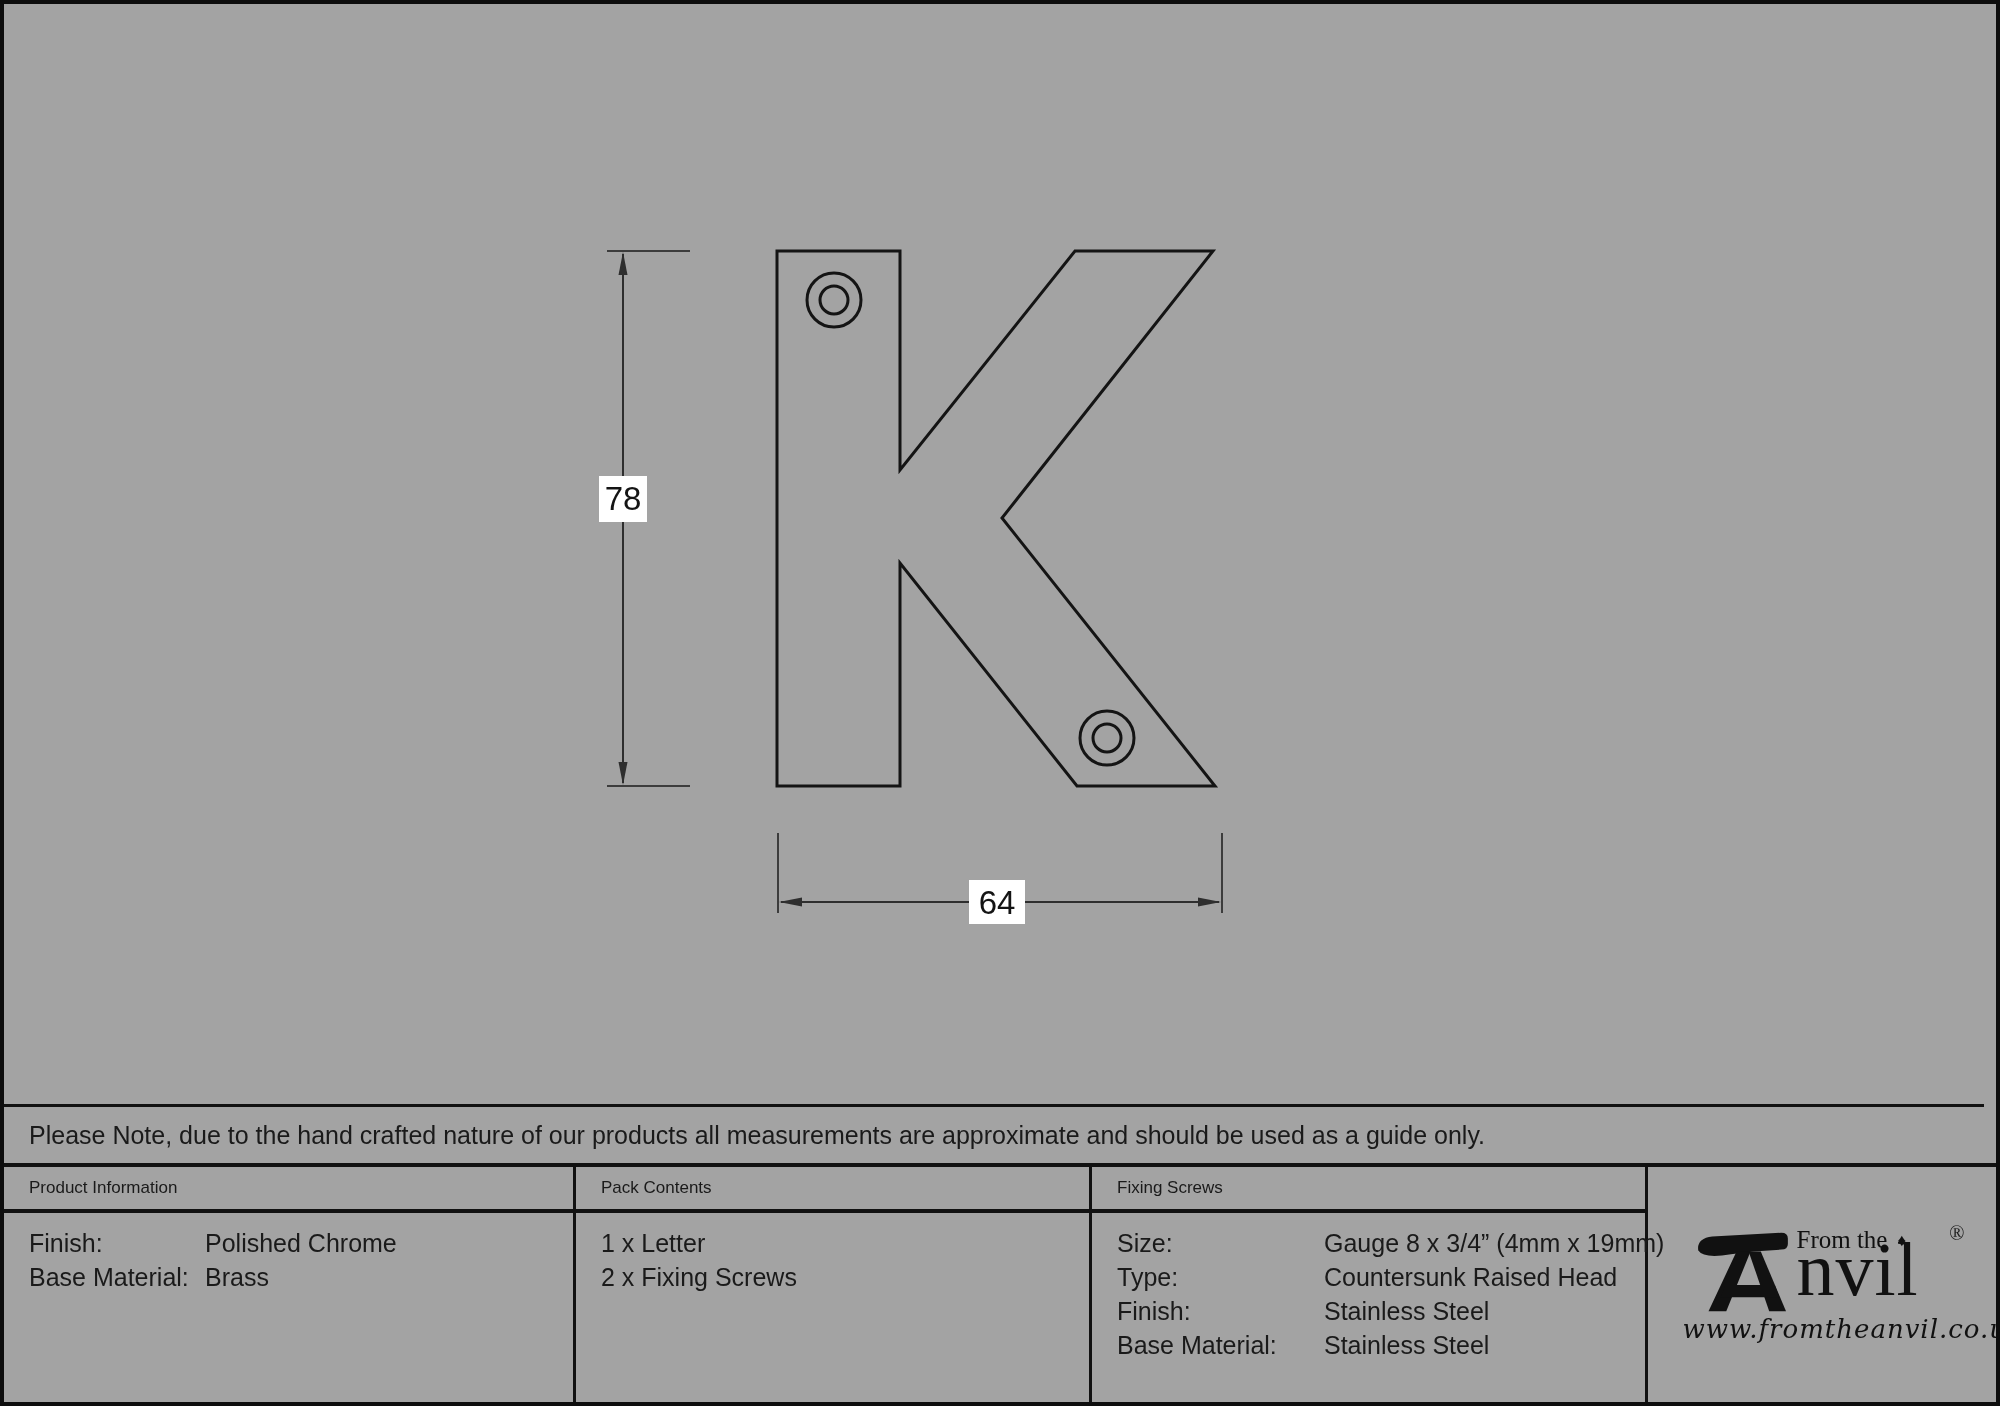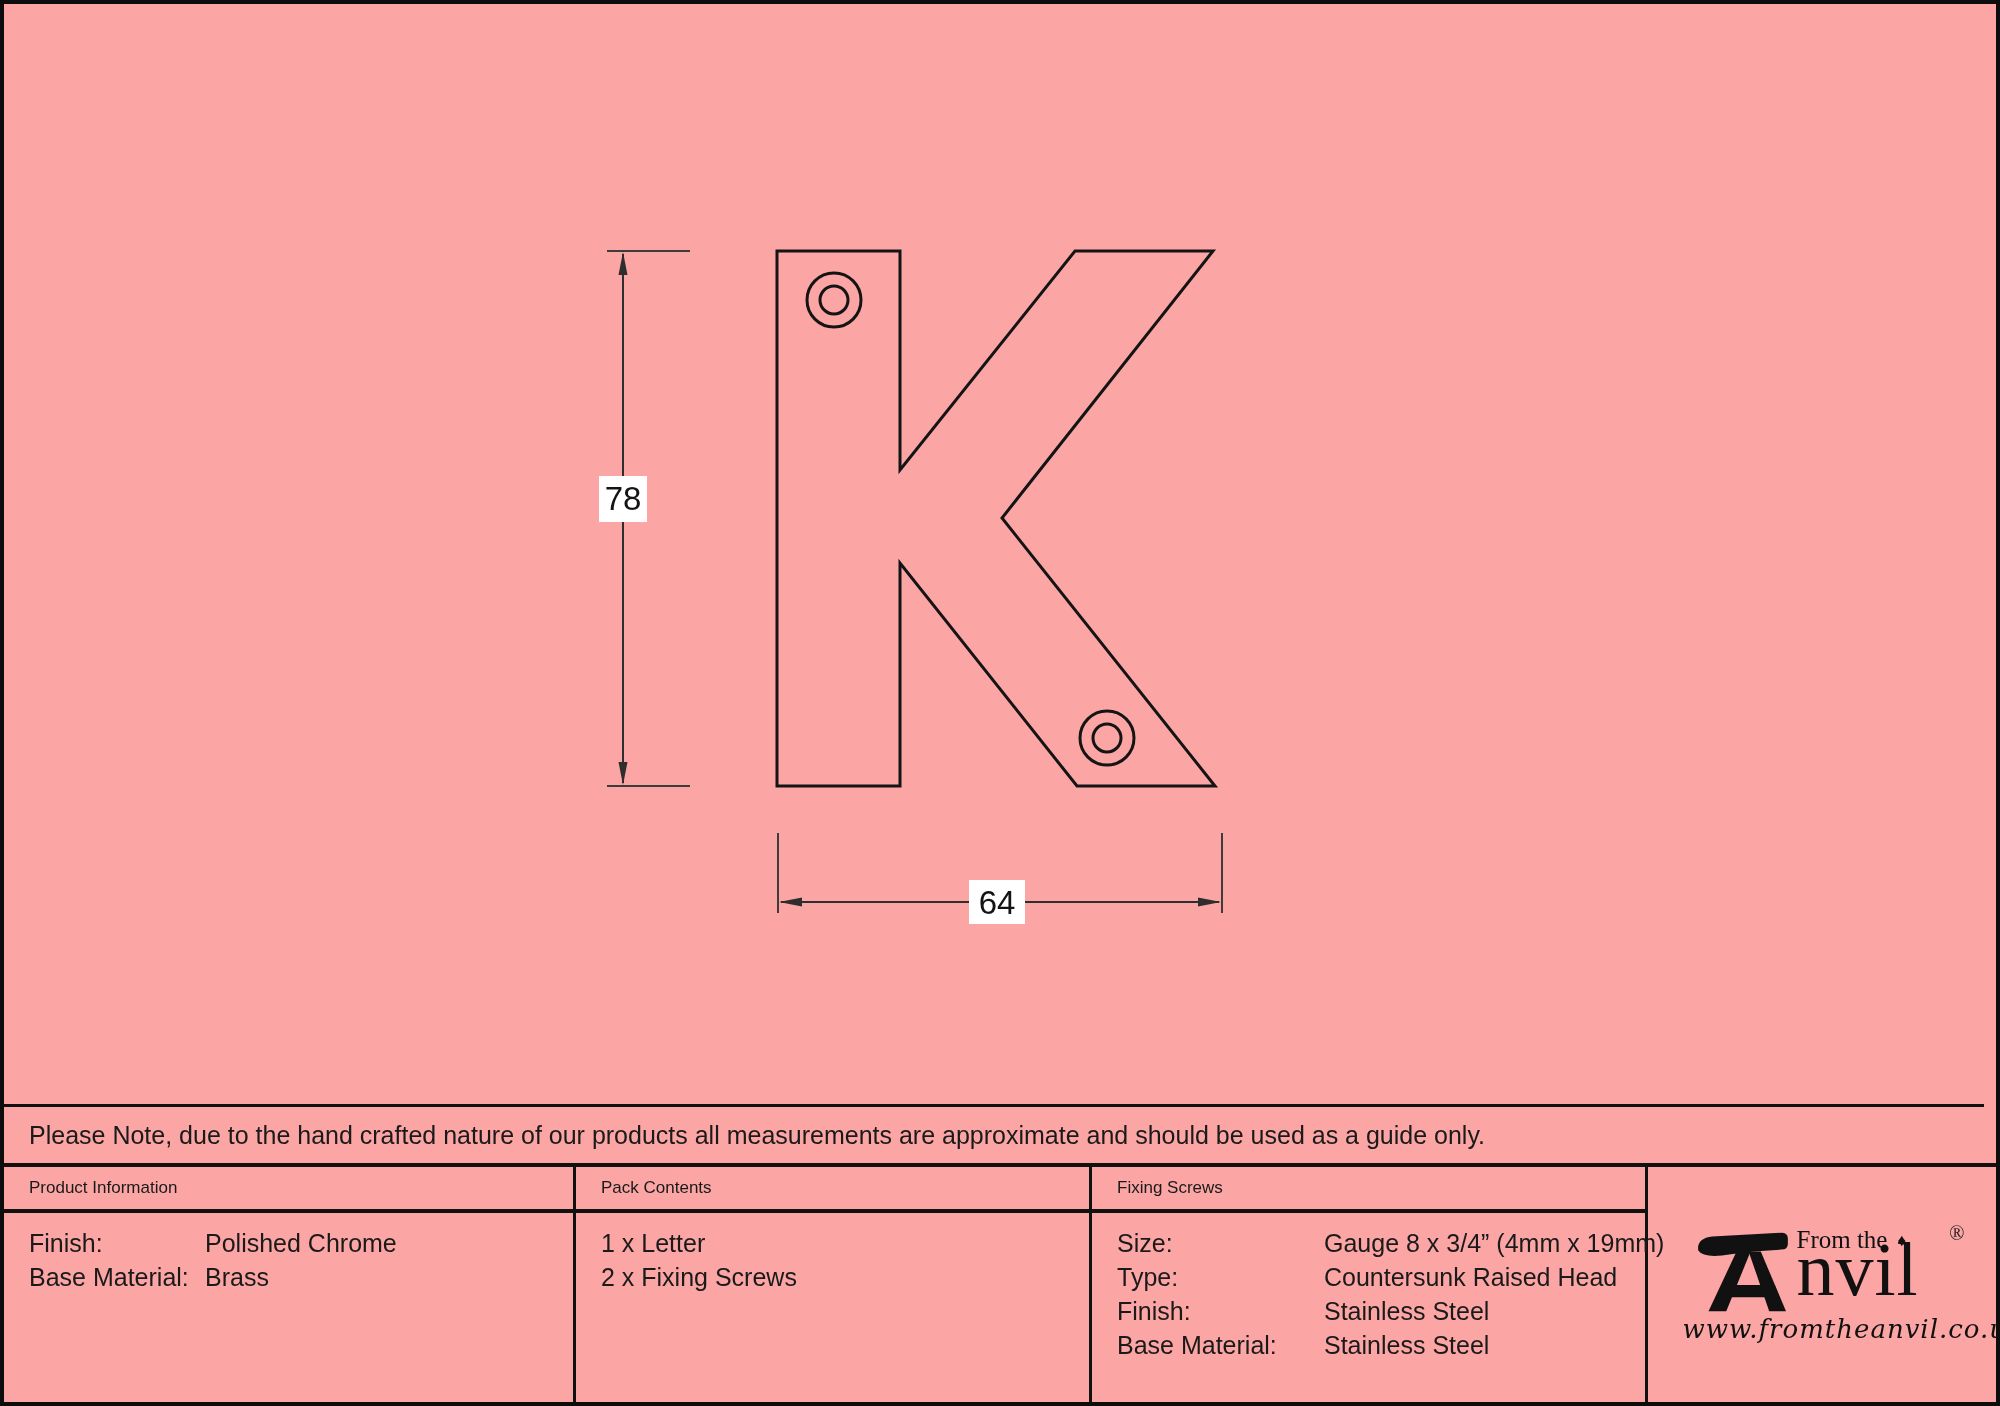--- a/index.html
+++ b/index.html
@@ -1,20 +1,20 @@
 <!DOCTYPE html>
 <html><head>
 <meta charset="utf-8">
 <style>
   html,body{margin:0;padding:0;background:#ffffff;}
   .page{
     position:relative;
     width:2000px;height:1406px;
     box-sizing:border-box;
-    background:#fca5a5;
+    background:#a3a3a3;
     border:4px solid #0d0d0d;
     font-family:"Liberation Sans", sans-serif;
     color:#1a1a1a;
     overflow:hidden;
   }
   .drawing{position:absolute;left:-4px;top:-4px;width:2000px;height:1406px;}
 
   
   .note{
     position:absolute;left:0;right:12px;top:1100px;height:56px;

